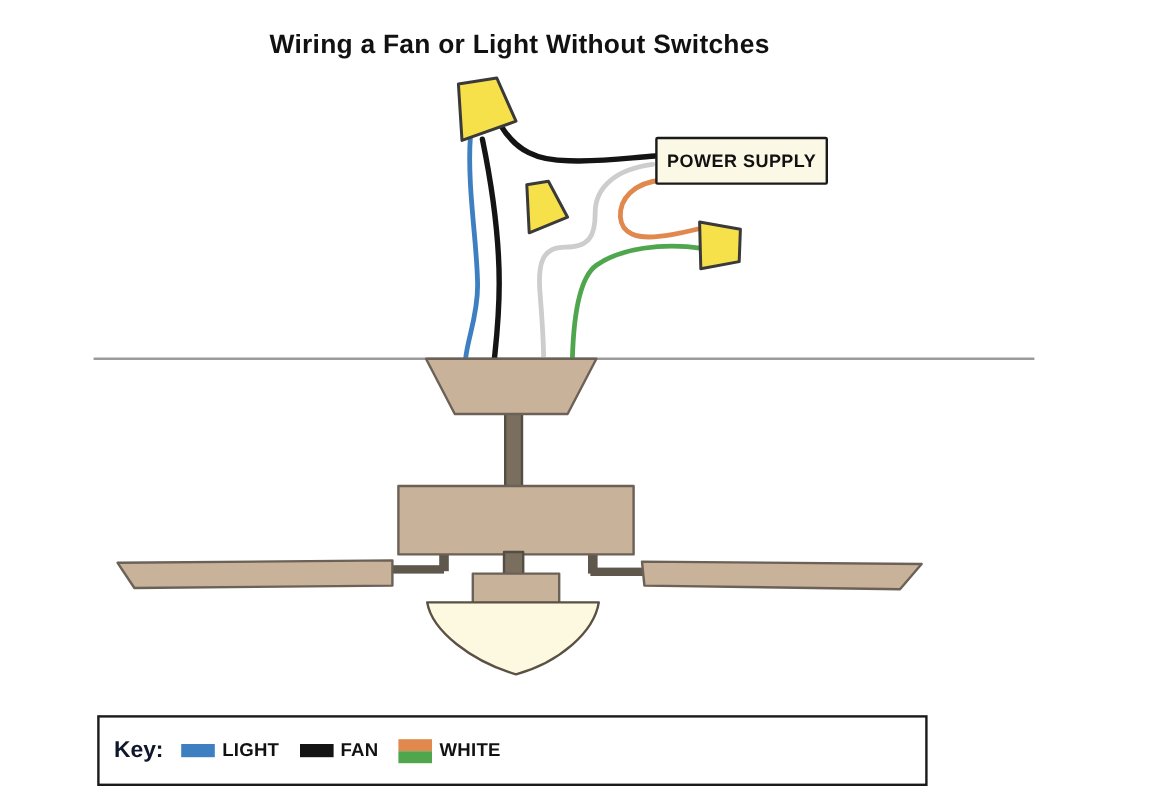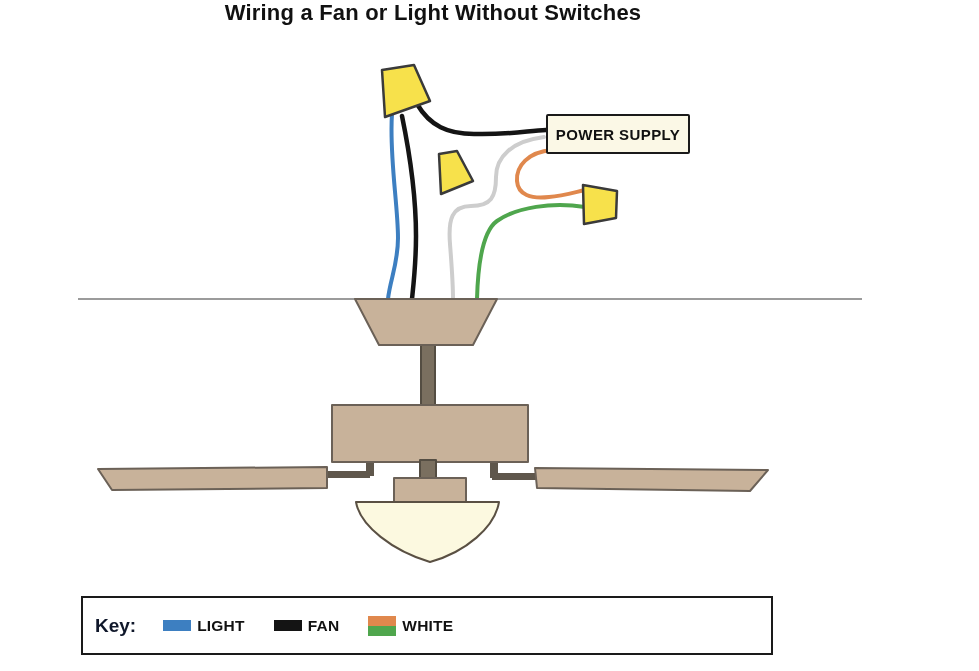--- a/index.html
+++ b/index.html
@@ -1,29 +1,29 @@
 <!DOCTYPE html>
 <html><head>
 <meta charset="utf-8">
 <style>
   html,body{margin:0;padding:0;background:#ffffff;}
   body{width:979px;height:671px;font-family:"Liberation Sans", sans-serif;}
   .stage{position:relative;width:979px;height:671px;overflow:hidden;background:#fff;}
-  .title{position:absolute;top:0;left:0;width:866px;text-align:center;
+  .title{position:absolute;top:24px;left:0;width:866px;text-align:center;
          font-size:22px;font-weight:bold;color:#111;letter-spacing:.2px;}
   .diagram-svg{position:absolute;left:0;top:0;width:979px;height:671px;}
   .ps-label{position:absolute;left:546px;top:114px;width:144px;height:40px;
             box-sizing:border-box;border:2px solid #1a1a1a;border-radius:2px;
             display:flex;align-items:center;justify-content:center;
             font-size:15px;font-weight:bold;color:#111;letter-spacing:.4px;}
   .key{position:absolute;left:81px;top:596px;width:692px;height:59px;
        box-sizing:border-box;border:2px solid #1a1a1a;background:#fff;
        display:flex;align-items:center;padding-left:12px;}
   .key-title{font-size:19px;font-weight:bold;color:#0f172a;margin-right:15px;}
-  .key-item{display:flex;align-items:center;margin-right:17px;margin-left:12px;}
+  .key-item{display:flex;align-items:center;margin-right:17px;}
   .swatch{width:28px;height:11px;margin-right:6px;}
   .swatch-double{width:28px;margin-right:6px;display:flex;flex-direction:column;}
   .swatch-double div{width:28px;height:10px;}
   .key-label{font-size:15.5px;font-weight:bold;color:#111;letter-spacing:.2px;}
 </style>
 </head>
 <body>
 
 <div class="stage">
 

